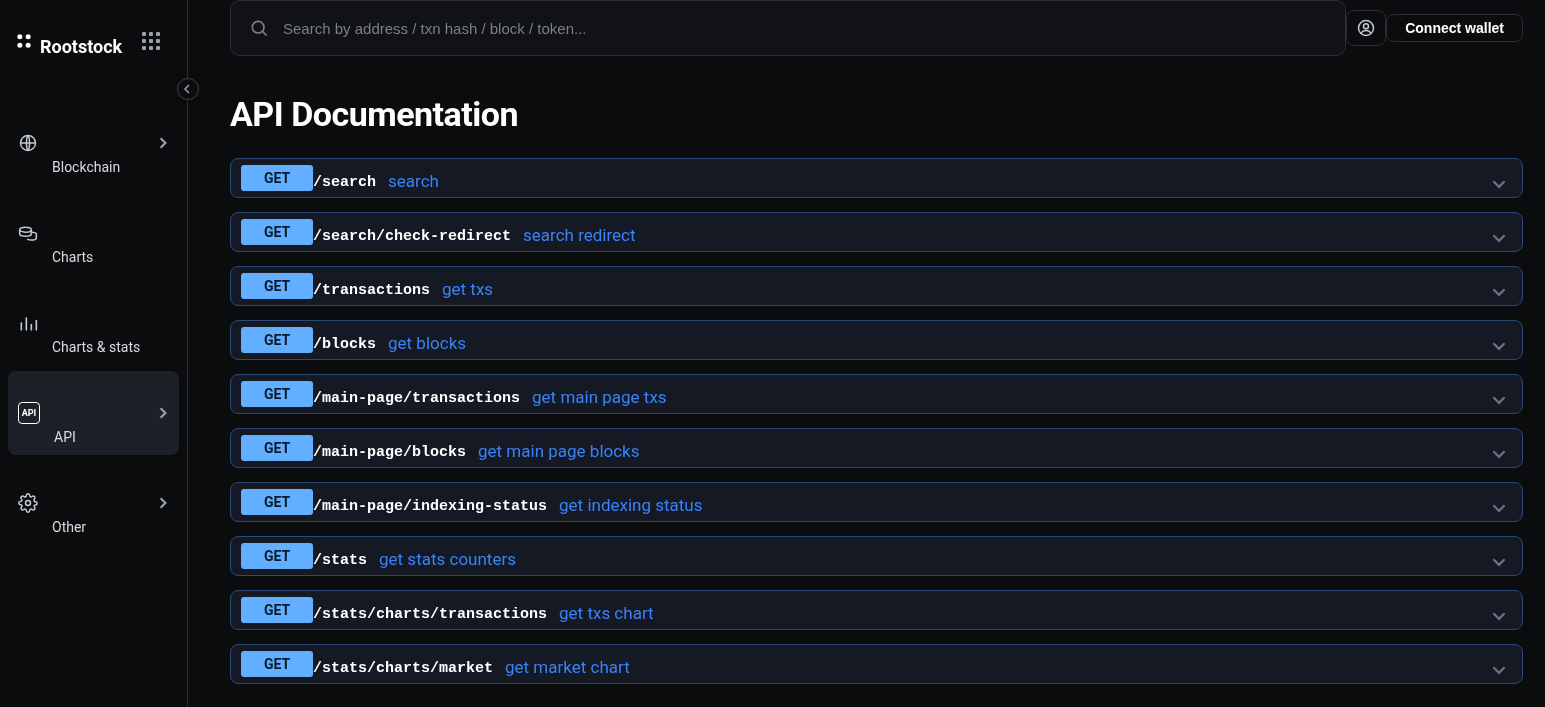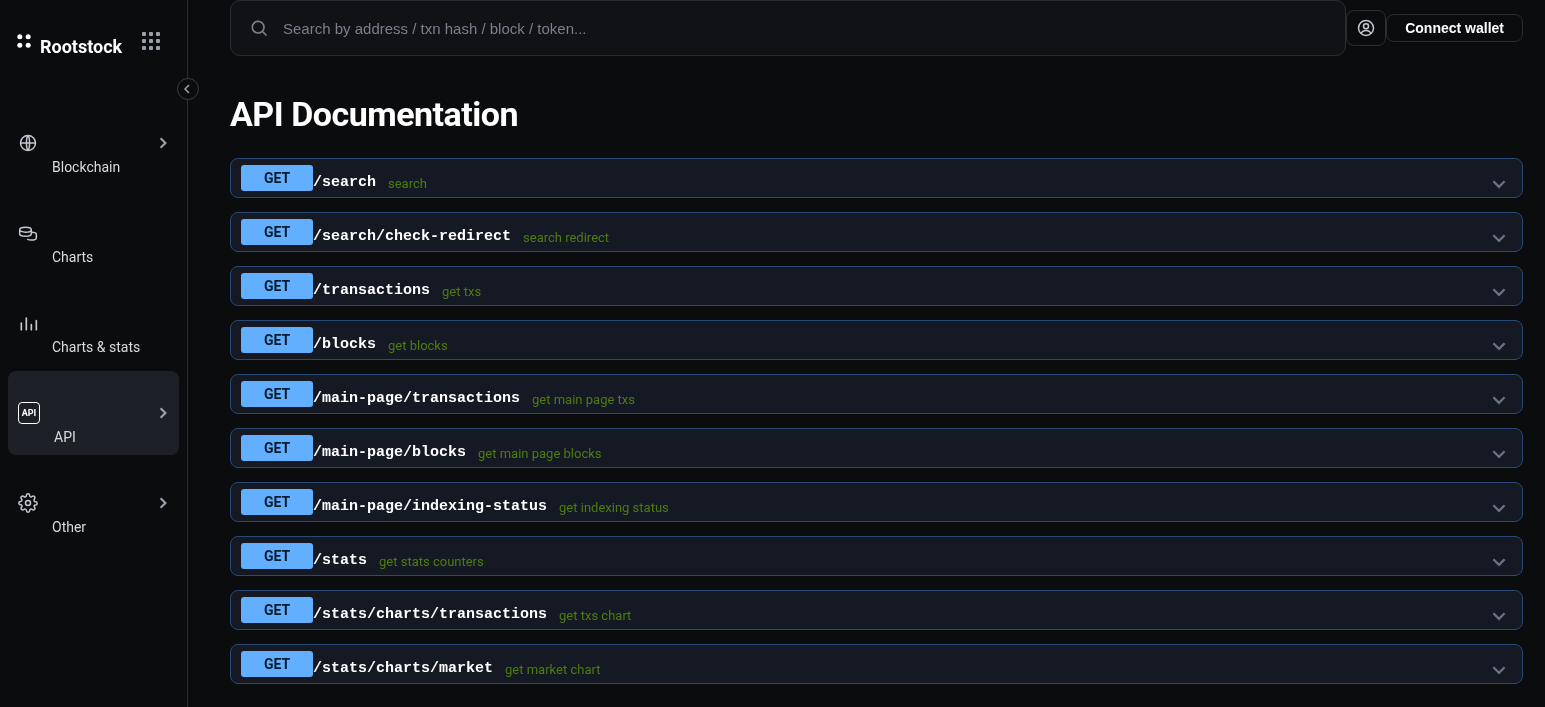--- a/index.html
+++ b/index.html
@@ -197,22 +197,22 @@
       flex-shrink: 0;
     }
     .endpoint-path {
       font-family: "SFMono-Regular", Consolas, "Liberation Mono", Menlo, monospace;
       font-size: 15px;
       font-weight: 700;
       color: #fff;
       flex-shrink: 0;
     }
     .endpoint-desc {
-      font-size: 13px;
-      color: #4d7c0f;
+      font-size: 17px;
+      color: #3b82f6;
       margin-left: 12px;
       flex: 1;
     }
     .row-chevron { color: #6b7280; flex-shrink: 0; margin-right: 6px; }
 
     svg { display: block; }
   </style>
 </head>
 <body>
 

